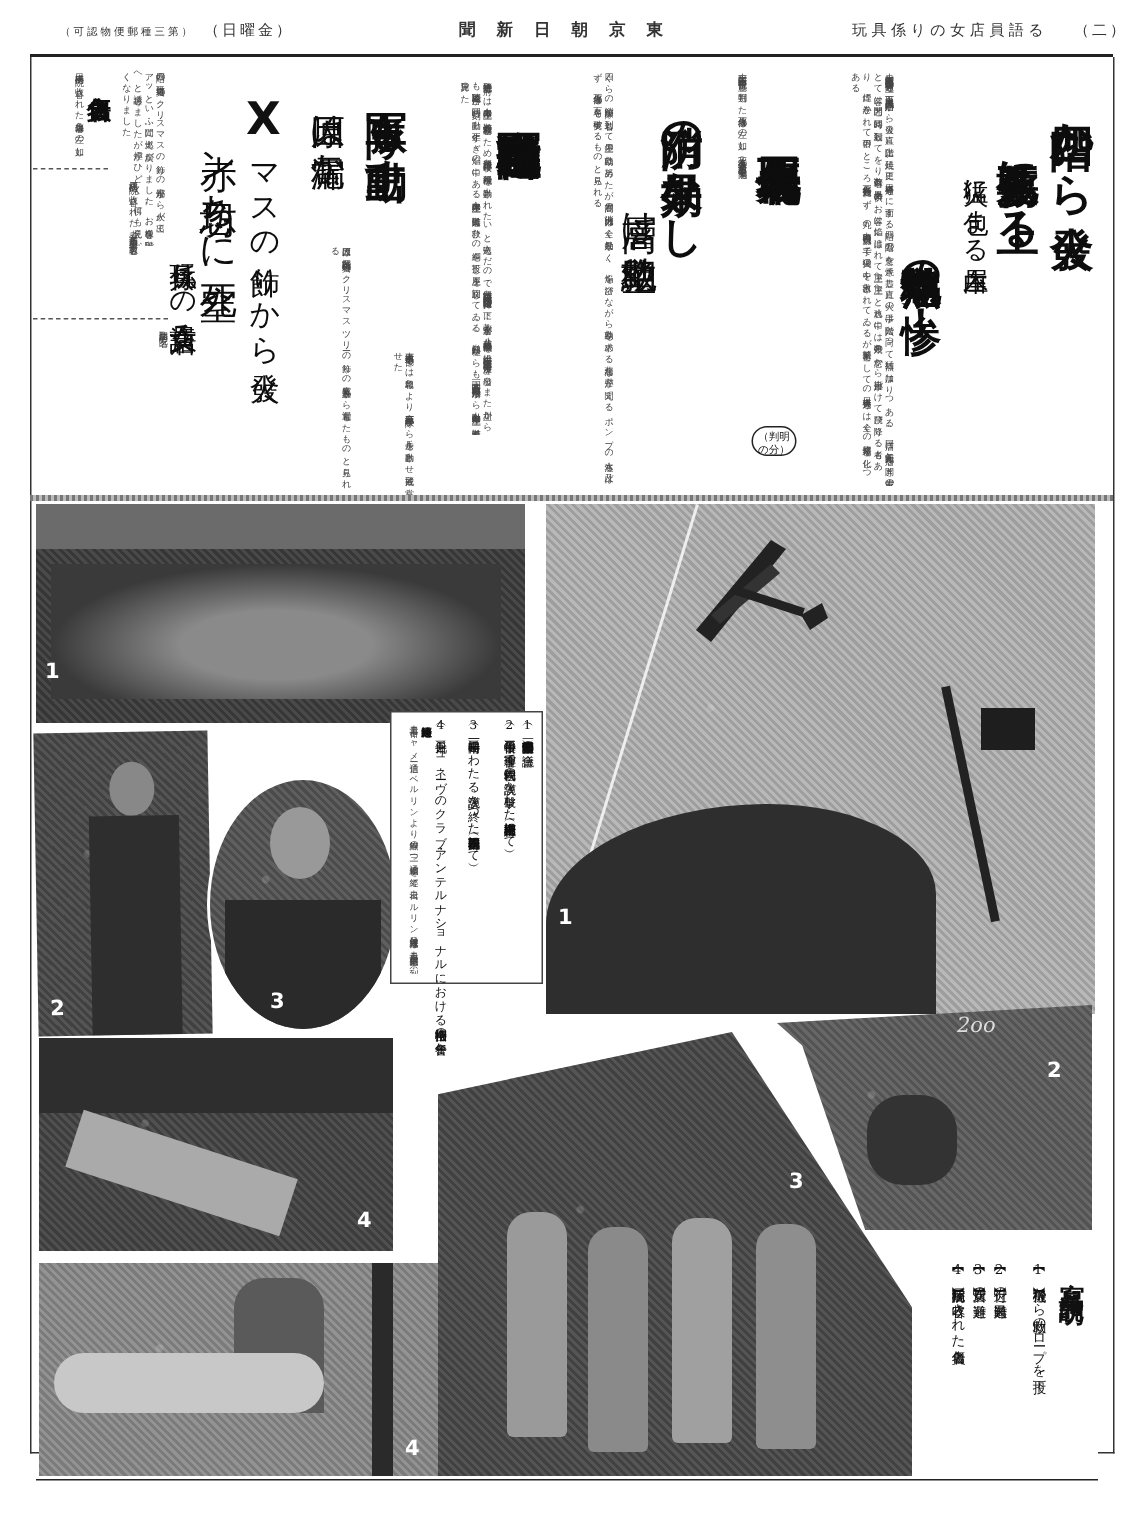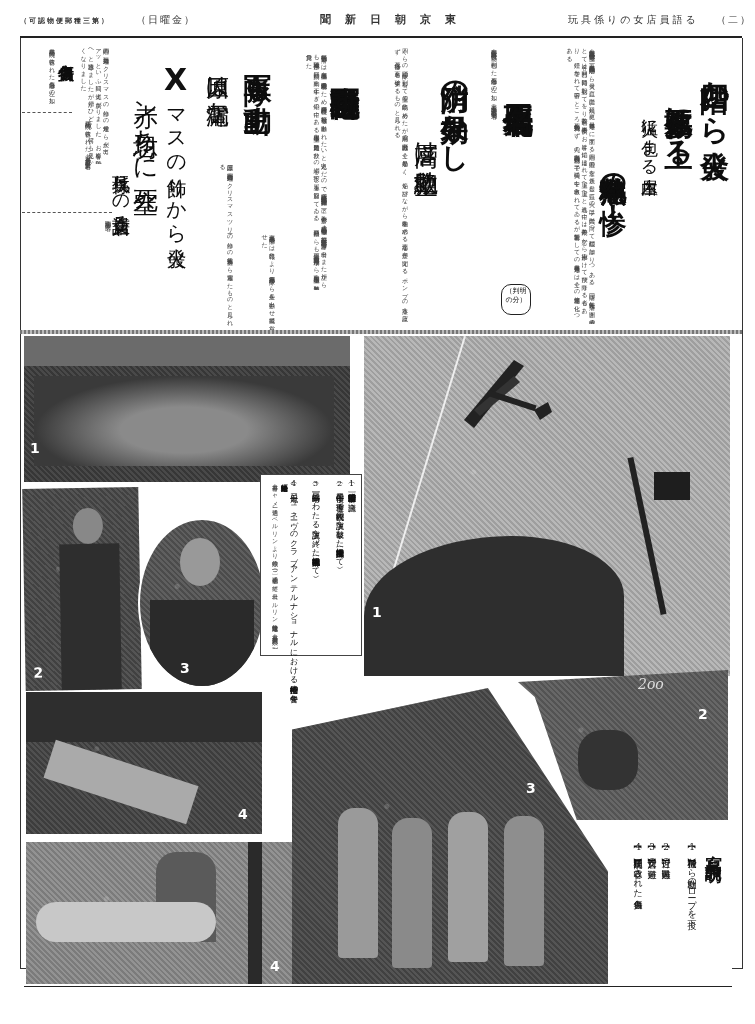--- a/index.html
+++ b/index.html
@@ -15,37 +15,37 @@
   .grain{background:
     radial-gradient(circle at 30% 40%, rgba(255,255,255,0.15) 0 2px, transparent 3px),
     repeating-linear-gradient(45deg, rgba(0,0,0,0.12) 0 2px, rgba(255,255,255,0.06) 2px 4px);}
   .num{color:#fff;font-family:"DejaVu Sans","Liberation Sans",sans-serif;font-size:14px;font-weight:bold;}
   .sep{border-top:1px dashed #555;}
   .cap{background:#fff;}
 </style>
 </head>
 <body>
 
-<div class="abs hdr" style="left:20px;top:16px;font-size:7px;font-weight:bold;">（可認物便郵種三第）</div>
+<div class="abs hdr" style="left:40px;top:16px;font-size:7px;">（可認物便郵種三第）</div>
 <div class="abs hdr" style="left:136px;top:13px;font-size:10px;">（日曜金）</div>
-<div class="abs hdr" style="left:320px;top:12px;font-size:11px;letter-spacing:14px;font-weight:bold;">聞新日朝京東</div>
+<div class="abs hdr" style="left:306px;top:12px;font-size:11px;letter-spacing:14px;font-weight:bold;">聞新日朝京東</div>
 <div class="abs hdr" style="left:568px;top:13px;font-size:10px;letter-spacing:3px;">玩具係りの女店員語る</div>
 <div class="abs hdr" style="left:716px;top:13px;font-size:10px;">（二）</div>
 <div class="abs rule" style="left:20px;top:36px;width:722px;height:2px;"></div>
 
 <div class="abs frame" style="left:20px;top:38px;width:721px;height:930px;border-top:none;"></div>
 
 <div class="abs vt hl" style="left:700px;top:62px;font-size:29px;">四階から發火</div>
 <div class="abs vt hl" style="left:664px;top:88px;font-size:28px;">死傷多數に上る</div>
 <div class="abs vt hl" style="left:641px;top:108px;font-size:17px;font-weight:normal;">猛火に包まるゝ白木屋</div>
 <div class="abs vt hl" style="left:600px;top:156px;font-size:27px;">焦熱地獄の惨！</div>
 <div class="abs body-text" style="left:548px;top:44px;width:48px;height:280px;">十六日午前九時半頃日本橋區通り一丁目白木屋呉服店四階から發火、直に上階に延焼、更に日本橋通りに面する四階、五階の窓を焼き盡し直に火の手は六階に向つて猛烈に加はりつゝある。同店は午前九時店を開き歳末の事とて客は開門と同時に殺到してをり数百名の男女子供のお客は焔に追はれて屋上へ屋上へと逃れ中には数十尺の窓から街上目がけて飛び降りる者もあり、煙に巻かれて目下のところ死傷者数知れず、丸の内警視廳員の手で猛火の中を救出されてゐるが繁華街としての日本橋大通りは全くの修羅場と化しつゝある</div>
 
 <div class="abs vt hl" style="left:503px;top:82px;font-size:30px;">死傷者九十四名</div>
-<div class="abs" style="left:501px;top:284px;width:30px;height:31px;border:1px solid #222;border-radius:10px;font-size:7px;line-height:9px;text-align:center;padding-top:2px;box-sizing:border-box;">（判明の分）</div>
+<div class="abs" style="left:501px;top:284px;width:30px;height:20px;border:1px solid #222;border-radius:10px;font-size:7px;line-height:9px;text-align:center;padding-top:2px;box-sizing:border-box;">（判明の分）</div>
 <div class="abs body-text" style="left:480px;top:44px;width:18px;height:280px;">十六日午前十一時半警視廳に判明した死傷者は左の如し 死者十五名（内女子八名）負傷者七十九名</div>
 
 <div class="abs vt hl" style="left:440px;top:62px;font-size:28px;">消防の効果なし</div>
 <div class="abs vt hl" style="left:414px;top:125px;font-size:24px;font-weight:normal;">高層は救助絶望</div>
 <div class="abs body-text" style="left:383px;top:44px;width:26px;height:280px;">四ぐらの消防隊が到着して屋上の救助に努めたが高層の消火戦力は全く効果なく、焔を浴びながら救助を求める悲痛な聲々が聞える ポンプの注水も及ばず、死傷者は百名を突破するものと見られる</div>
 
 <div class="abs vt hl" style="left:330px;top:65px;font-size:30px;">陸軍機七台出動す</div>
 <div class="abs body-text" style="left:278px;top:50px;width:50px;height:240px;">警視總監府では白木屋屋上の避難客救助のため所澤飛行學校に飛行機を出動されたいと申込んだので所澤陸軍飛行學校定藤少佐指揮の下に教官十名が八八式偵察機五機を操縦十六日午前十一時三十分所澤を出發、また立川からも陸軍機二台が同時刻に出動、正午すぎ焔の中にある白木屋屋上の避難民に救ひの綱を投下し屋上を旋回してゐる。尚朝日社からも同十一時三十五分羽田飛行場から出動白木屋屋上の避難民を見舞つた</div>
 
 <div class="abs vt hl" style="left:243px;top:54px;font-size:28px;">軍隊も出動す</div>

